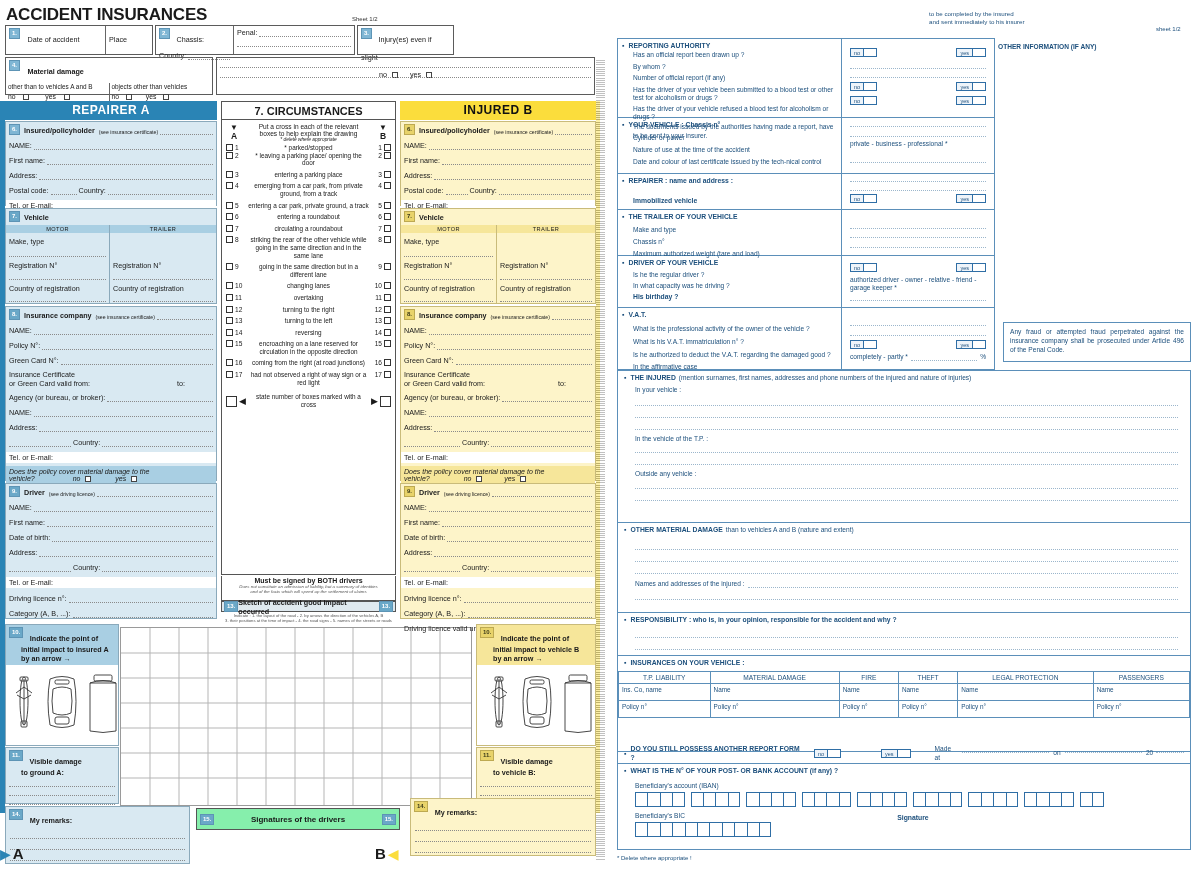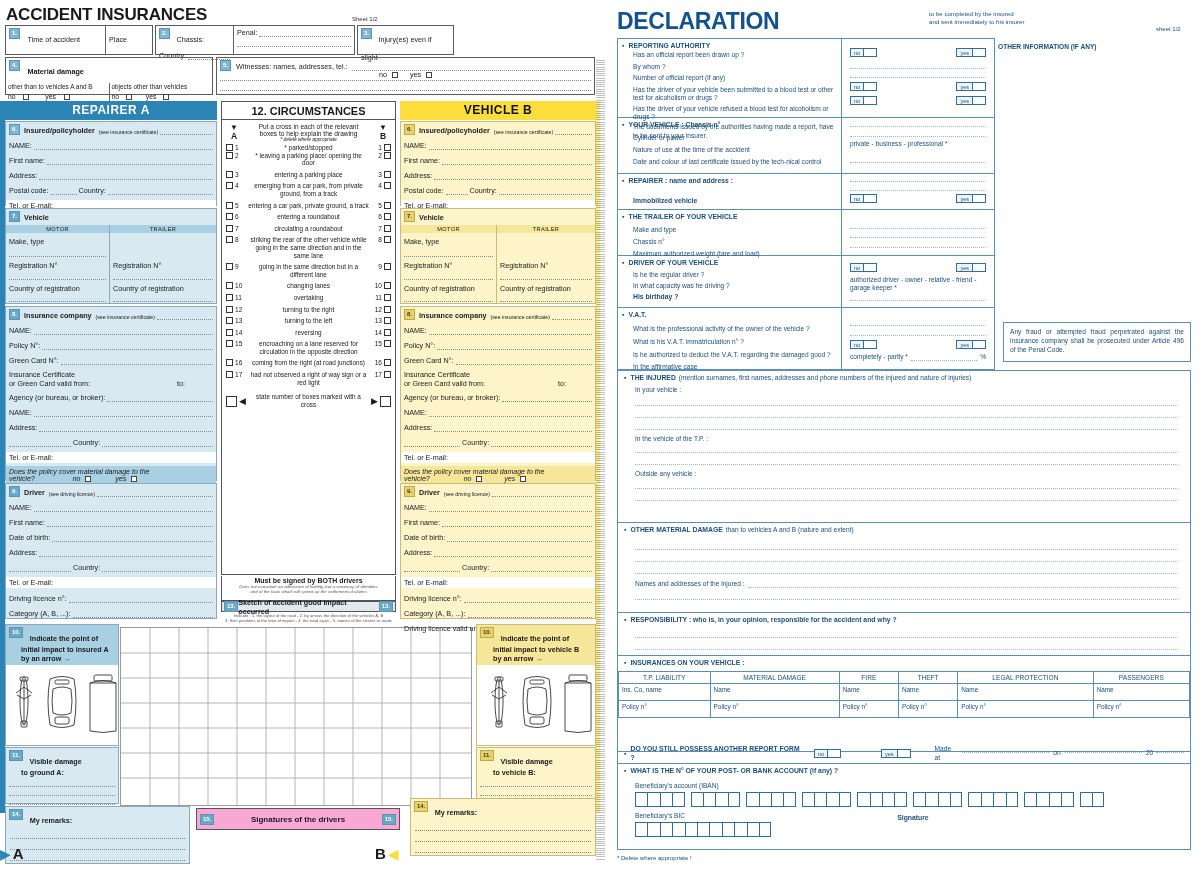--- a/index.html
+++ b/index.html
@@ -93,21 +93,21 @@
 
   <div class="left">
 
     <div class="stmt-title">ACCIDENT INSURANCES</div>
     <div class="sheet12">Sheet 1/2</div>
 
     <div class="bx" style="left:5px;top:25px;width:148px;height:30px;">
       <div style="display:flex;height:100%;">
         <div style="flex:1;padding:2px 3px;border-right:1px solid #666;">
           <span class="numbadge">1.</span>
-          <span class="lbl" style="margin-left:3px;">Time of accident</span>
+          <span class="lbl" style="margin-left:3px;">Date of accident</span>
           <div style="height:16px;"></div>
         </div>
         <div style="width:46px;padding:2px 3px;">
           <span class="lbl">Place</span>
           <div style="height:16px;"></div>
         </div>
       </div>
     </div>
 
     <div class="bx" style="left:155px;top:25px;width:200px;height:30px;">
@@ -166,39 +166,34 @@
             <span>no</span>
             <span class="chk" style="margin:0 12px 0 5px;"></span>
             <span>yes</span>
             <span class="chk" style="margin-left:5px;"></span>
           </div>
         </div>
       </div>
     </div>
 
     <div class="bx" style="left:216px;top:57px;width:379px;height:38px;">
-      <div class="row" style="padding:2px 3px 0;">
-        <span class="numbadge">5.</span>
-        <span class="lbl" style="margin:0 3px;">Witnesses: names, addresses, tel.:</span>
-        <span class="dots"></span>
-      </div>
       <div class="row" style="padding:0 3px;margin-top:9px;">
           <span class="dots"></span>
         </div>
       <div class="row" style="padding:0 3px;margin-top:9px;">
           <span class="dots"></span>
         </div>
     </div>
 
     <div class="railA" style="height:712px;"></div>
     <div class="railB" style="height:712px;"></div>
 
     <div class="vehA-hdr">REPAIRER A</div>
-    <div class="circ-hdr">12. CIRCUMSTANCES</div>
-    <div class="vehB-hdr">VEHICLE B</div>
+    <div class="circ-hdr">7. CIRCUMSTANCES</div>
+    <div class="vehB-hdr">INJURED B</div>
 
     <div class="panelA" style="position:absolute;left:5px;top:121px;width:212px;height:85px;">
       <div class="row" style="padding:2px 3px 0;">
         <span class="numbadge">6.</span>
         <span class="lbl-b" style="margin:0 2px;">Insured/policyholder</span>
         <span class="tiny">(see insurance certificate)</span>
         <span class="dots"></span>
       </div>
       <div class="row" style="padding:0 3px;margin-top:6px;">
           <span class="lbl">NAME:</span>
@@ -673,21 +668,21 @@
           <line x1="0" y1="25" x2="350" y2="25"></line>
             <line x1="0" y1="50" x2="350" y2="50"></line>
           <line x1="0" y1="75" x2="350" y2="75"></line>
             <line x1="0" y1="100" x2="350" y2="100"></line>
           <line x1="0" y1="125" x2="350" y2="125"></line>
             <line x1="0" y1="150" x2="350" y2="150"></line>
         </g>
       </svg>
     </div>
 
-    <div style="position:absolute;left:196px;top:808px;width:204px;height:22px;background:#f9a8d4;border:1px solid #555;display:flex;align-items:center;justify-content:space-between;padding:0 3px;">
+    <div style="position:absolute;left:196px;top:808px;width:204px;height:22px;background:#86efac;border:1px solid #555;display:flex;align-items:center;justify-content:space-between;padding:0 3px;">
       <span class="numbadge dark">15.</span>
       <span style="font-size:8px;font-weight:bold;">Signatures of the drivers</span>
       <span class="numbadge dark">15.</span>
     </div>
 
     <div style="position:absolute;left:0px;top:845px;display:flex;align-items:center;">
       <span style="color:#2a84b5;font-size:14px;line-height:14px;">▶</span>
       <span style="font-size:15px;font-weight:bold;margin-left:2px;">A</span>
     </div>
     <div style="position:absolute;left:375px;top:845px;display:flex;align-items:center;">
@@ -919,21 +914,20 @@
         <div class="dots" style="margin-top:9px;"></div>
         <div class="dots" style="margin-top:10px;"></div>
         <div class="dots" style="margin-top:10px;"></div>
       </div>
     </div>
   </div>
 
   <div class="spine"></div>
 
   <div class="right">
-    <div class="decl-title">DECLARATION</div>
     <div class="decl-sub">
       <div>to be completed by the insured</div>
       <div>and sent immediately to his insurer</div>
     </div>
     <div class="decl-sheet">sheet 1/2</div>
 
     <div class="other-info" style="position:absolute;left:393px;top:43px;font-size:6.6px;font-weight:bold;">OTHER INFORMATION (IF ANY)</div>
 
     <div class="dbox" style="position:absolute;left:12px;top:38px;width:378px;height:80px;">
       <div style="display:flex;height:100%;">

